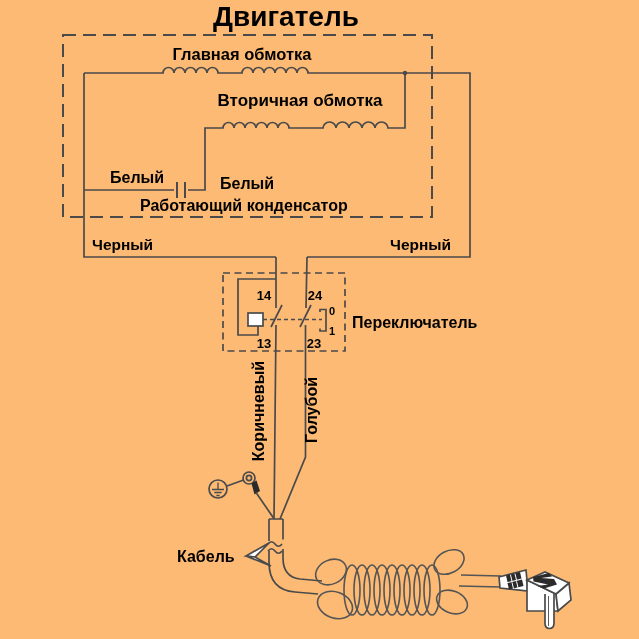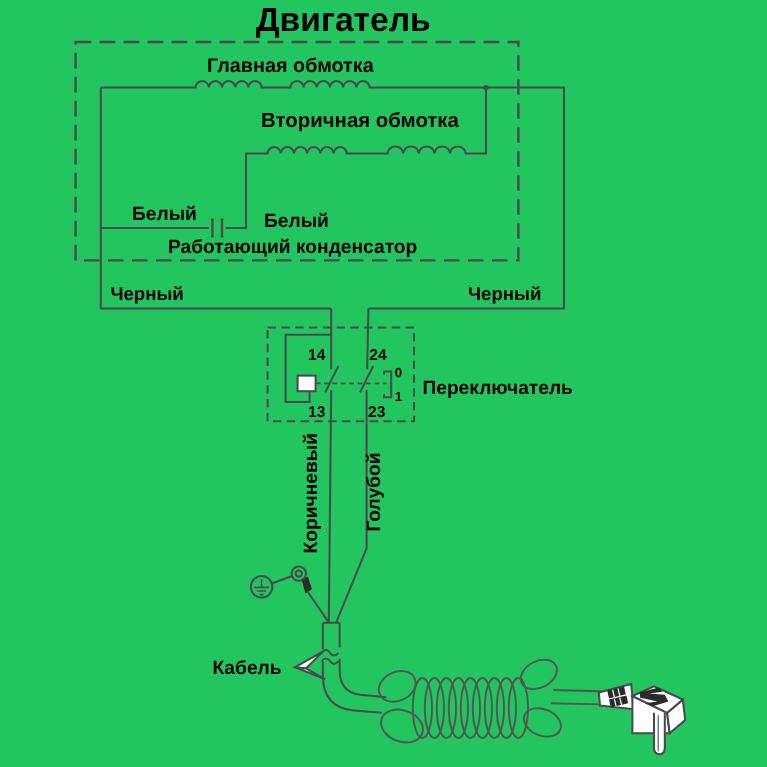--- a/index.html
+++ b/index.html
@@ -1,16 +1,16 @@
 <!DOCTYPE html>
 <html><head>
 <meta charset="utf-8">
 <style>
   html,body{margin:0;padding:0;background:#ffffff;}
-  .screen{position:relative;width:639px;height:639px;background:#22c55e;overflow:hidden;
+  .screen{position:relative;width:639px;height:639px;background:#fdba74;overflow:hidden;
           font-family:"Liberation Sans",sans-serif;}
   svg{display:block;}
   .wire{stroke:#4a4a4a;stroke-width:1.7;fill:none;}
   .wire-thick{stroke:#4a4a4a;stroke-width:2;fill:none;}
   .dashbox{stroke:#4a4a4a;stroke-width:2;fill:none;stroke-dasharray:13 7;}
   .dashbox-sm{stroke:#4a4a4a;stroke-width:1.7;fill:none;stroke-dasharray:7 4.5;}
   .dashlink{stroke:#4a4a4a;stroke-width:1.4;fill:none;stroke-dasharray:4 3;}
   .fillwhite{fill:#ffffff;}
   .darkfill{fill:#2b2b2b;stroke:none;}
   .lbl{fill:#000000;font-weight:bold;}

